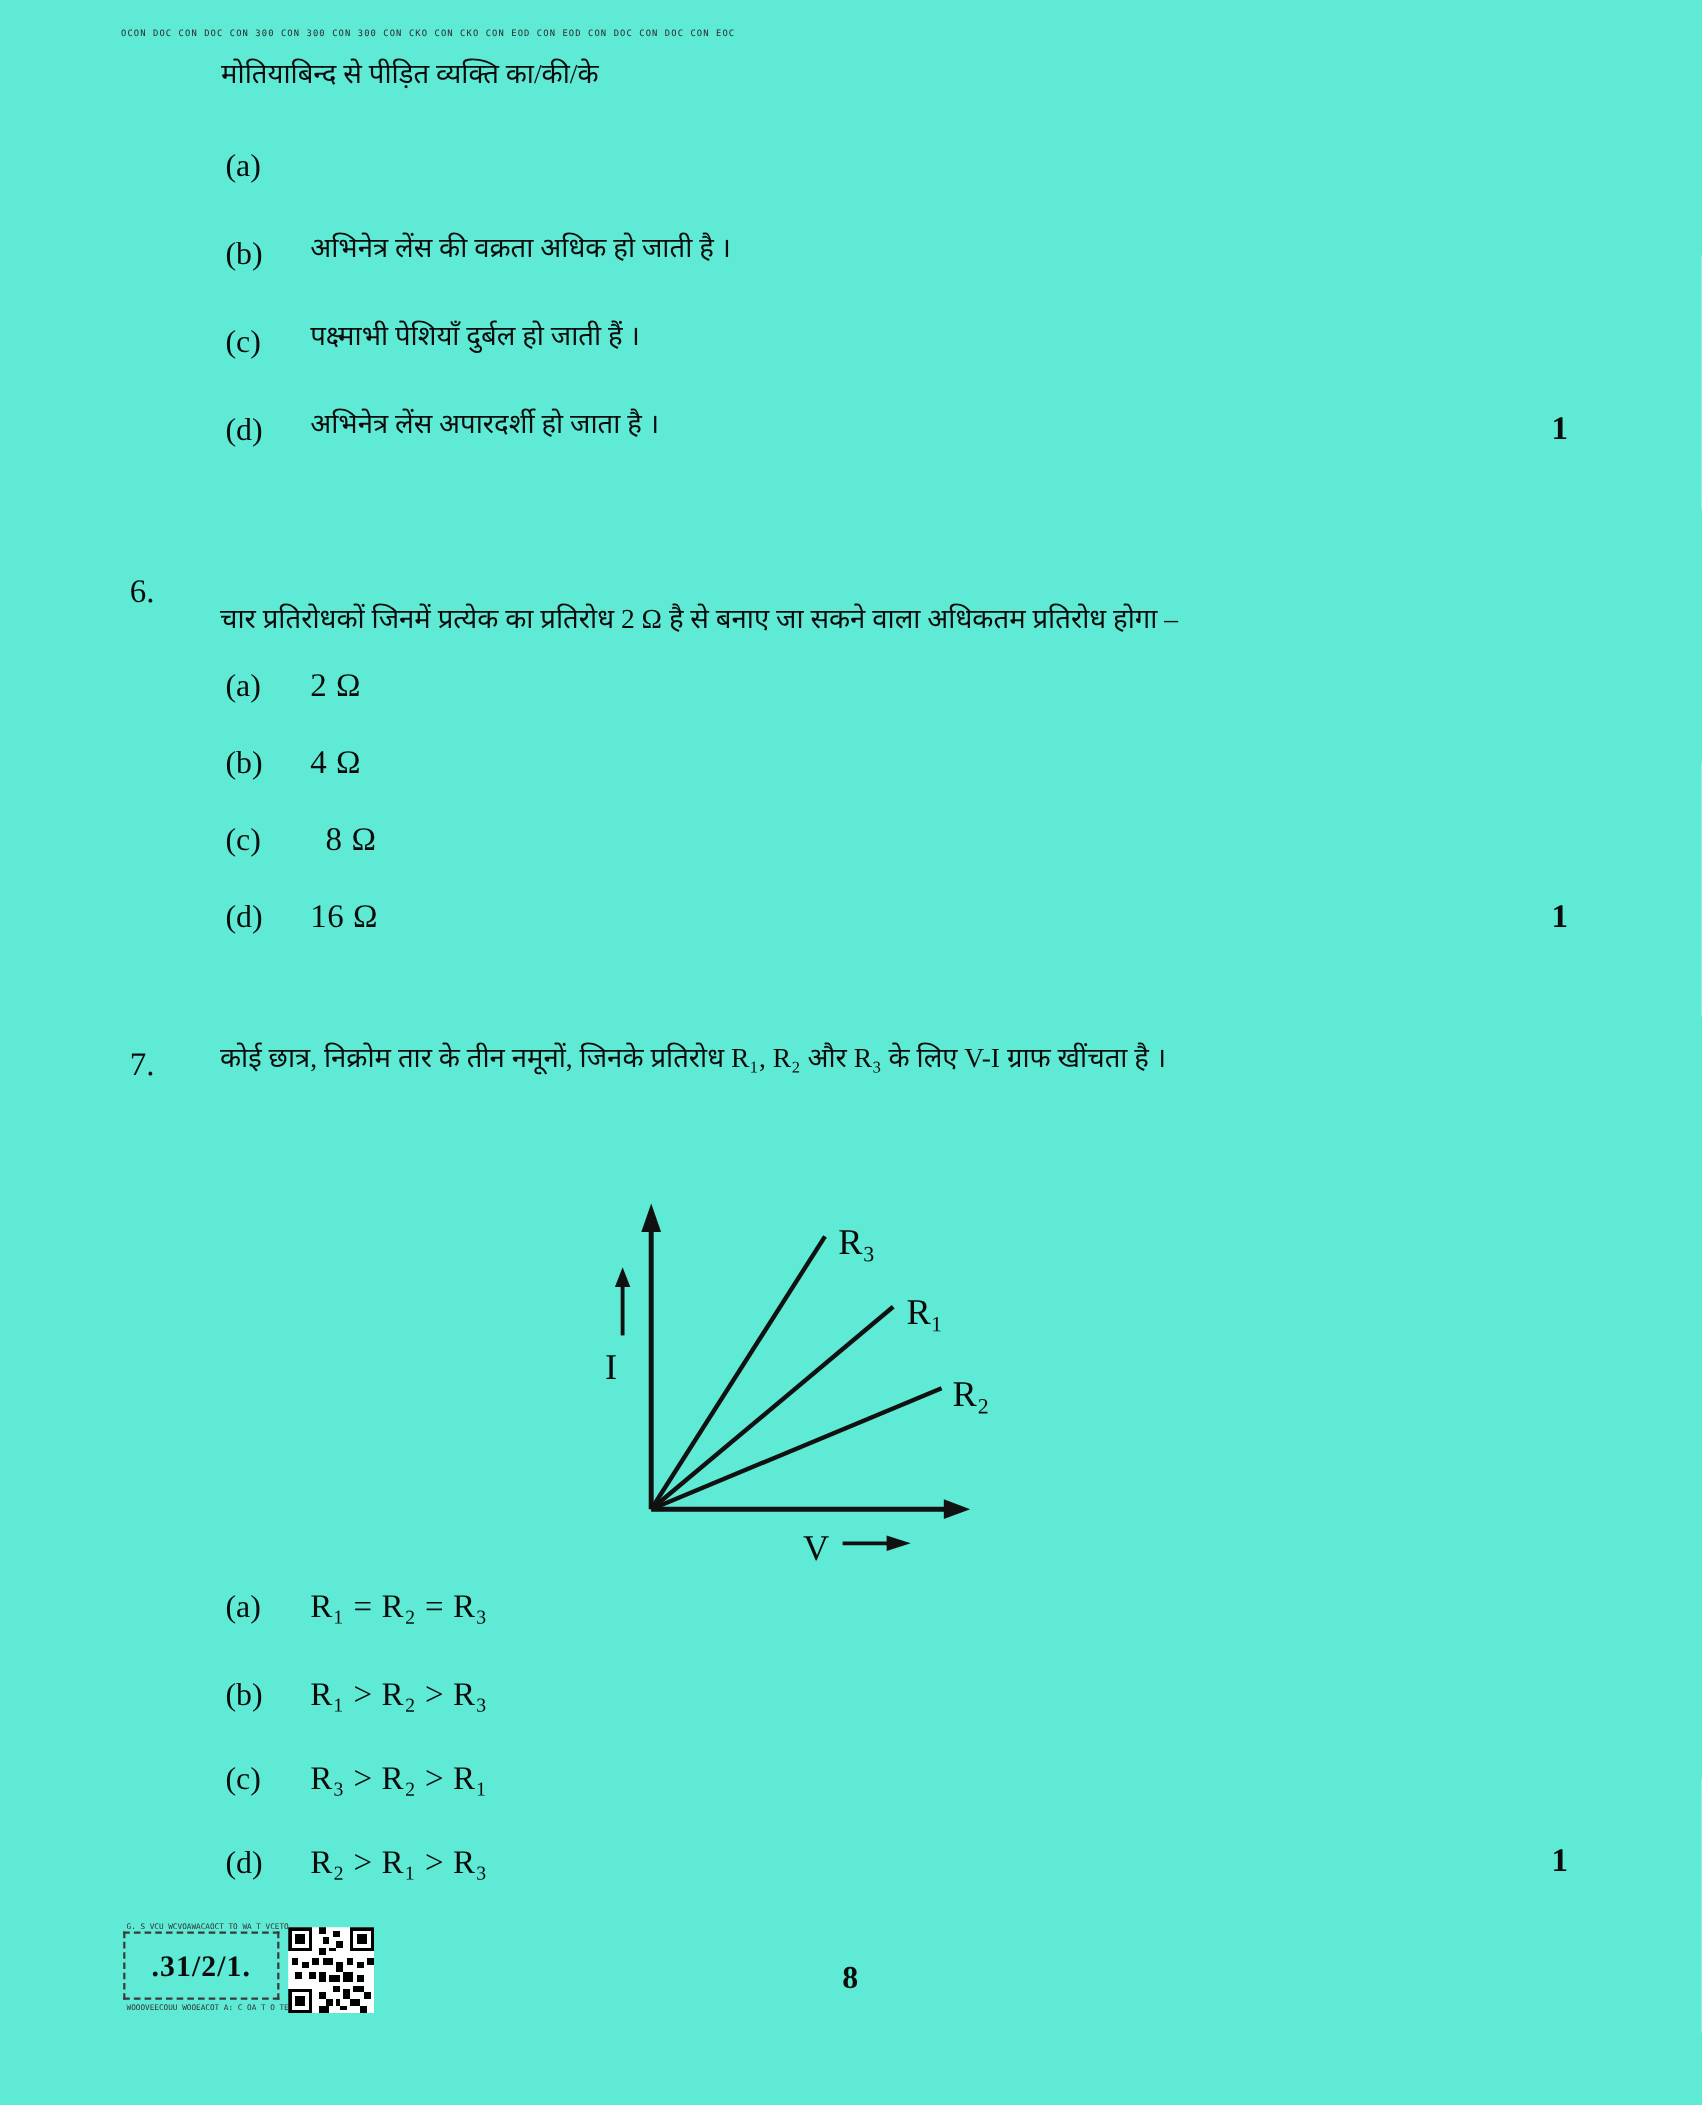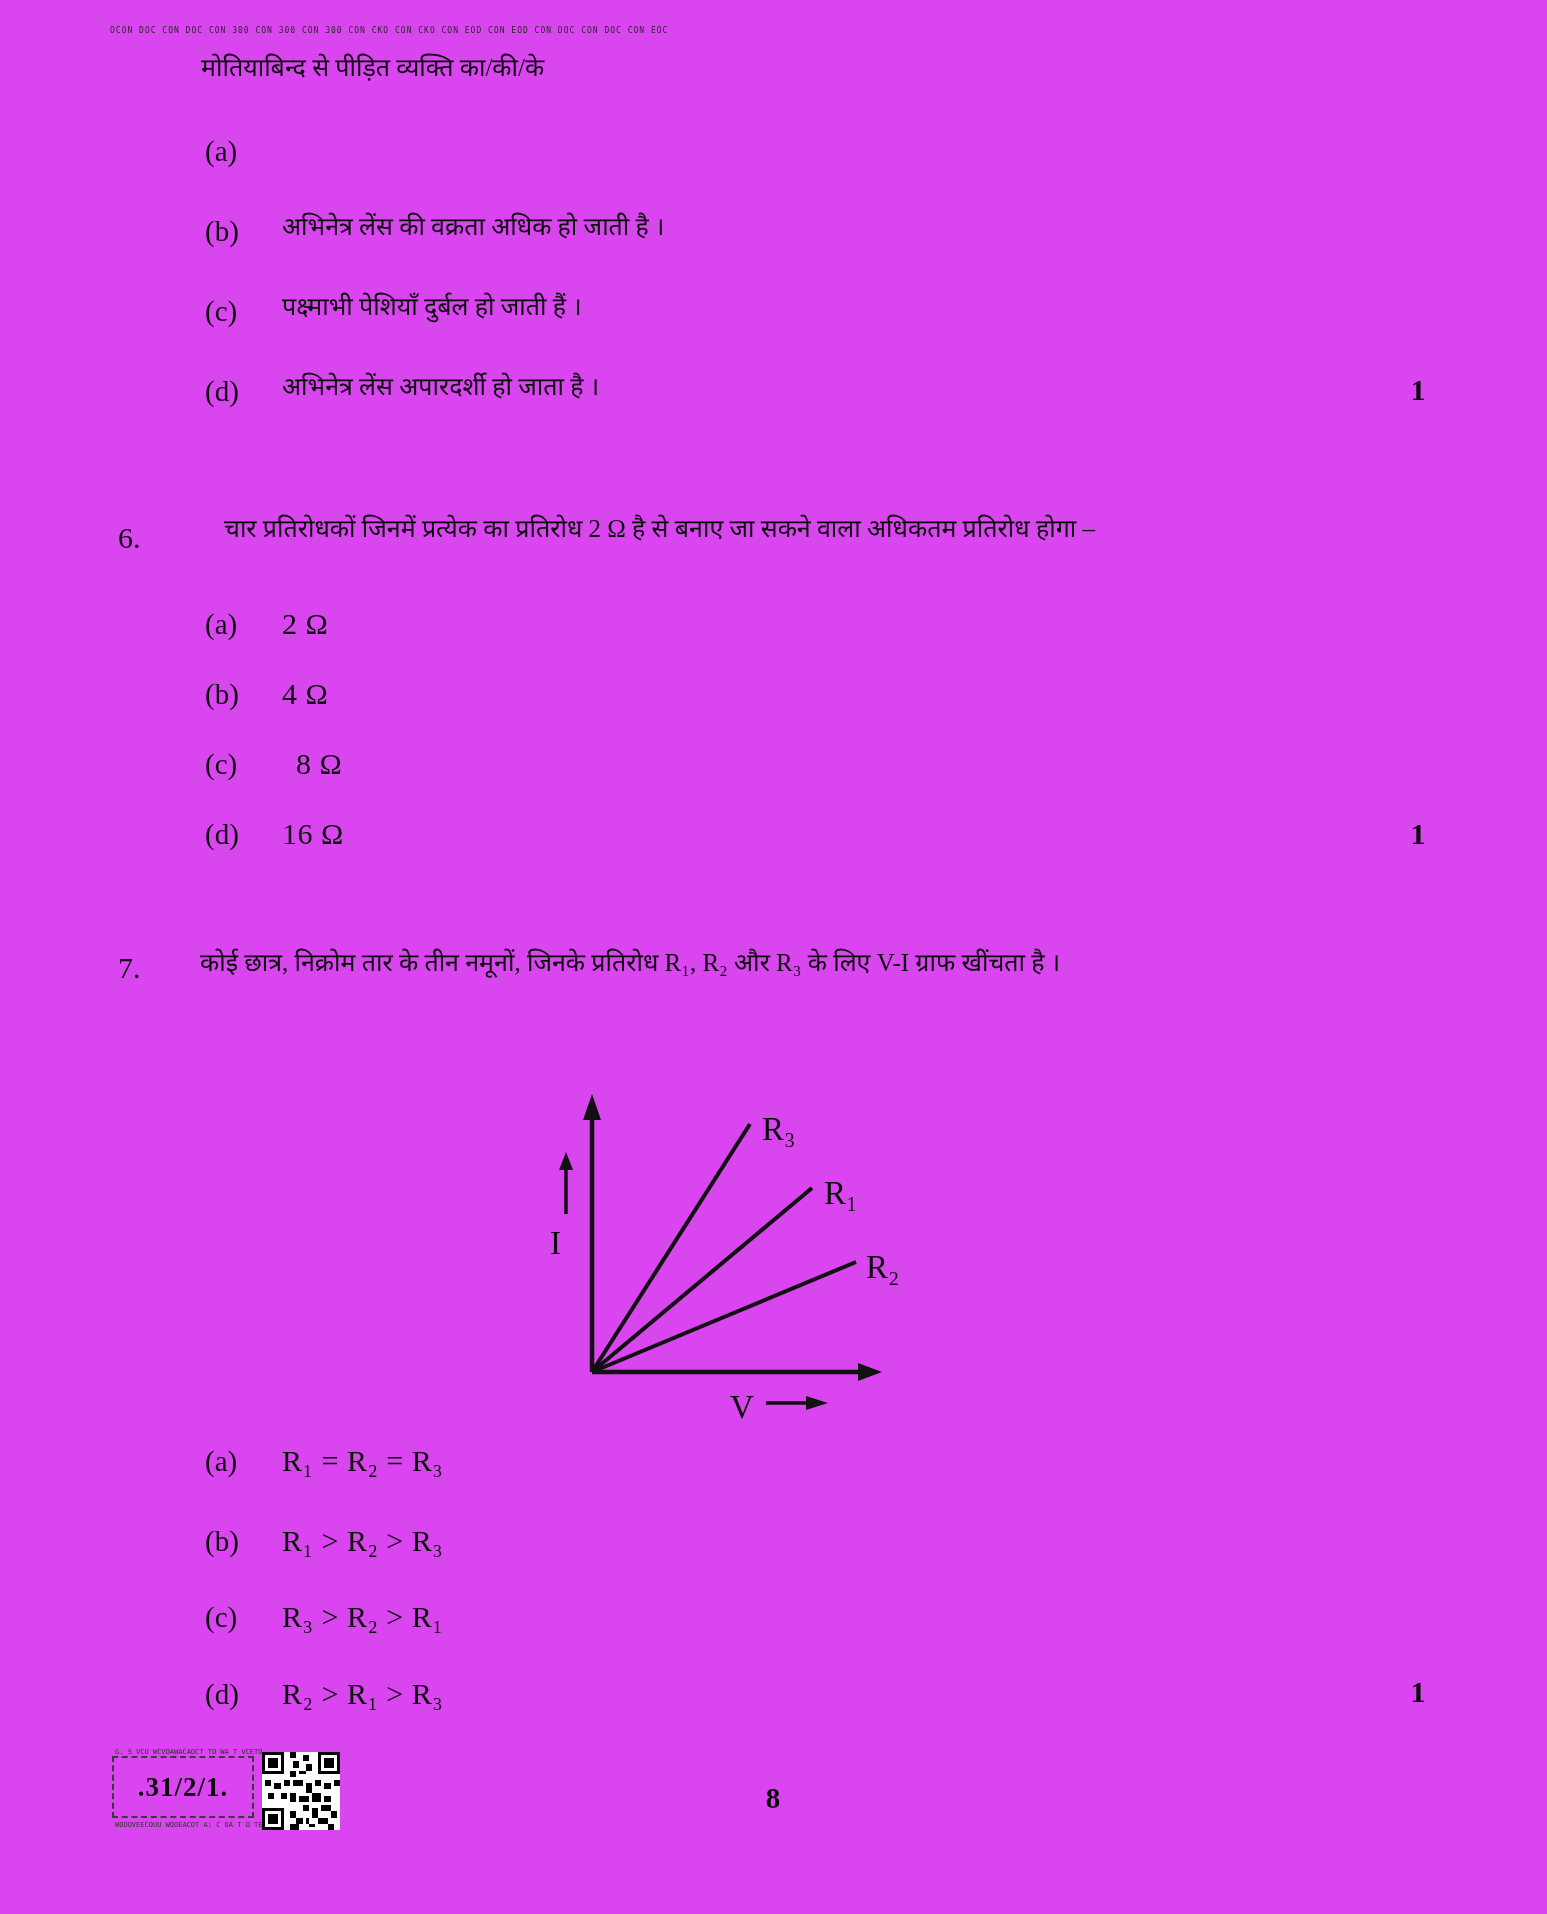--- a/index.html
+++ b/index.html
@@ -1,21 +1,21 @@
 <!DOCTYPE html>
 <html><head>
 <meta charset="utf-8">
 <style>
   html, body { margin: 0; padding: 0; background: #e8e8e8; }
   .page {
     position: relative;
     width: 1547px;
     height: 1914px;
     margin: 0 auto;
-    background: #d946ef;
+    background: #5eead4;
     font-family: "Liberation Serif", "DejaVu Serif", serif;
     color: #0c0c0c;
     overflow: hidden;
   }
   .abs { position: absolute; }
   .noise {
     font-family: "DejaVu Sans Mono", monospace;
     font-size: 8px;
     letter-spacing: 1px;
     color: #2a2a2a;
@@ -92,21 +92,21 @@
 
   <div class="abs opt-label" style="left:205px; top:295px;">(c)</div>
   <div class="abs dev" style="left:282px; top:291px;">पक्ष्माभी पेशियाँ दुर्बल हो जाती हैं ।</div>
 
   <div class="abs opt-label" style="left:205px; top:375px;">(d)</div>
   <div class="abs dev" style="left:282px; top:371px;">अभिनेत्र लेंस अपारदर्शी हो जाता है ।</div>
 
   <div class="abs marks" style="left:1398px; top:373px;">1</div>
 
   <div class="abs qnum" style="left:118px; top:521px;">6.</div>
-  <div class="abs dev" style="left:200px; top:513px; width:1180px;margin-left:24px;">चार प्रतिरोधकों जिनमें प्रत्येक का प्रतिरोध 2 Ω है से बनाए जा सकने वाला अधिकतम प्रतिरोध होगा –</div>
+  <div class="abs dev" style="left:200px; top:548px; width:1180px;">चार प्रतिरोधकों जिनमें प्रत्येक का प्रतिरोध 2 Ω है से बनाए जा सकने वाला अधिकतम प्रतिरोध होगा –</div>
 
   <div class="abs opt-label" style="left:205px; top:608px;">(a)</div>
   <div class="abs opt-text-latin" style="left:282px; top:607px;">2 Ω</div>
 
   <div class="abs opt-label" style="left:205px; top:678px;">(b)</div>
   <div class="abs opt-text-latin" style="left:282px; top:677px;">4 Ω</div>
 
   <div class="abs opt-label" style="left:205px; top:748px;">(c)</div>
   <div class="abs opt-text-latin" style="left:296px; top:747px;">8 Ω</div>
 

